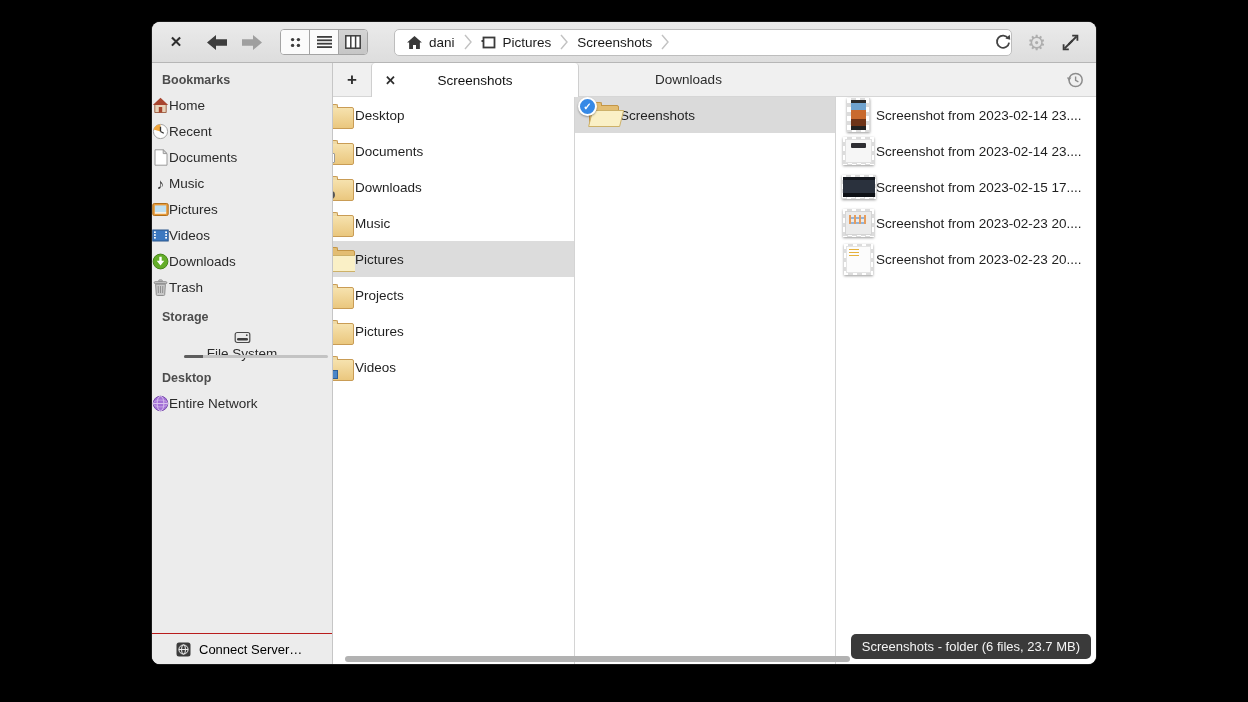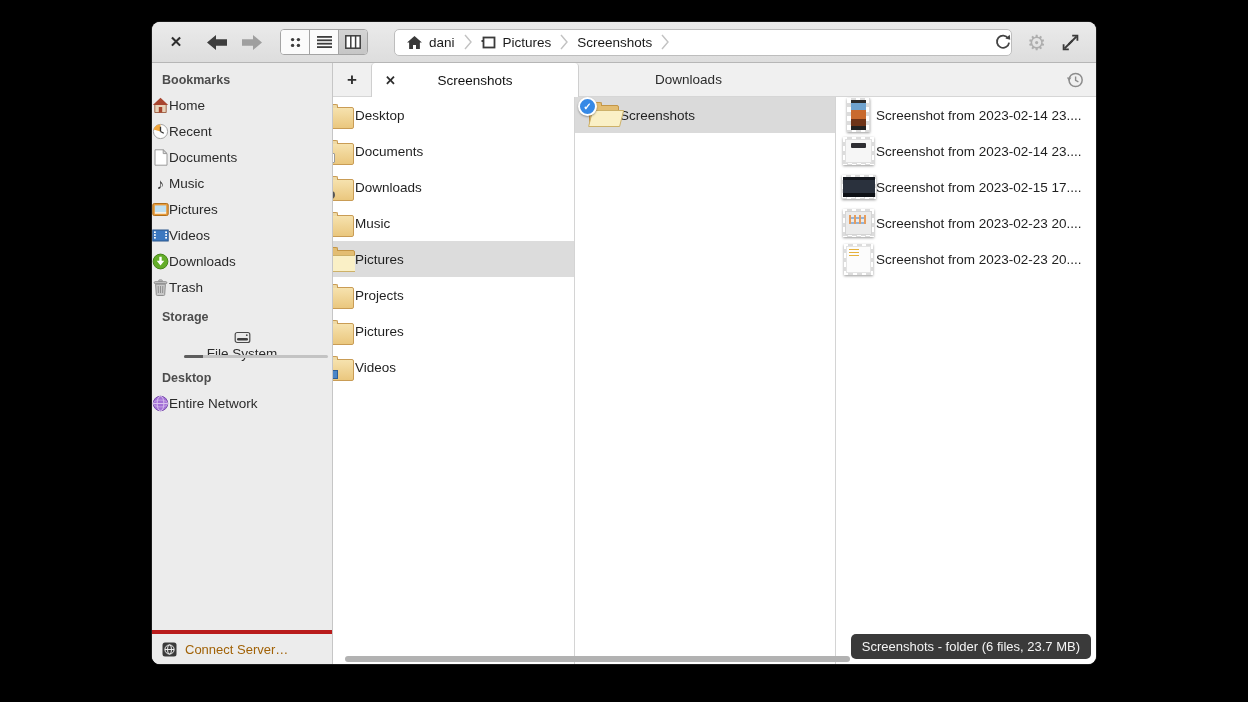--- a/index.html
+++ b/index.html
@@ -29,22 +29,22 @@
   .wbody{flex:1;display:flex;min-height:0;}
   .sidebar{flex:0 0 181px;width:181px;box-sizing:border-box;background:#ececec;border-right:1px solid #c6c6c6;
            position:relative;font-size:13.5px;color:#2b2b2b;}
   .sec-title{padding:10px 0 5px 10px;font-size:12.5px;font-weight:bold;color:#4d4d4d;}
   .sb-item{height:26px;display:flex;align-items:center;padding-left:0;gap:0;}
   .sb-ic{width:17px;height:17px;flex:0 0 17px;display:flex;align-items:center;justify-content:center;}
   .note-glyph{font-size:15px;color:#2f2f2f;line-height:1;}
   .fs-item{position:relative;height:32px;flex-direction:column;}
   .fs-bar{position:absolute;left:32px;right:4px;bottom:3px;height:3px;background:#c3c3c3;border-radius:2px;overflow:hidden;}
   .fs-bar-fill{position:absolute;left:0;top:0;bottom:0;width:13%;background:#5d5d5d;}
-  .connect{position:absolute;left:0;right:0;bottom:0;height:30px;border-top:4px solid #b91c1c;
-           display:flex;align-items:center;padding-left:10px;gap:8px;background:#ececec;font-size:13px;color:#a16207;}
+  .connect{position:absolute;left:0;right:0;bottom:0;height:30px;border-top:1px solid #b91c1c;
+           display:flex;align-items:center;padding-left:24px;gap:8px;background:#ececec;font-size:13px;color:#000000;}
 
   
   .content{flex:1;display:flex;flex-direction:column;position:relative;background:#fff;min-width:0;}
   .tabbar{flex:0 0 34px;height:34px;box-sizing:border-box;background:#f0f0f0;border-bottom:1px solid #d6d6d6;
           display:flex;align-items:stretch;position:relative;}
   .newtab{width:38px;display:flex;align-items:center;justify-content:center;font-size:17px;font-weight:600;color:#2e2e2e;}
   .tab-active{width:206px;background:#fff;border-left:1px solid #cfcfcf;border-right:1px solid #cfcfcf;
               border-radius:4px 4px 0 0;position:relative;display:flex;align-items:center;justify-content:center;
               font-size:13.5px;color:#111;margin-bottom:-1px;}
   .tab-close{position:absolute;left:13px;font-size:13px;font-weight:700;color:#2e2e2e;}

